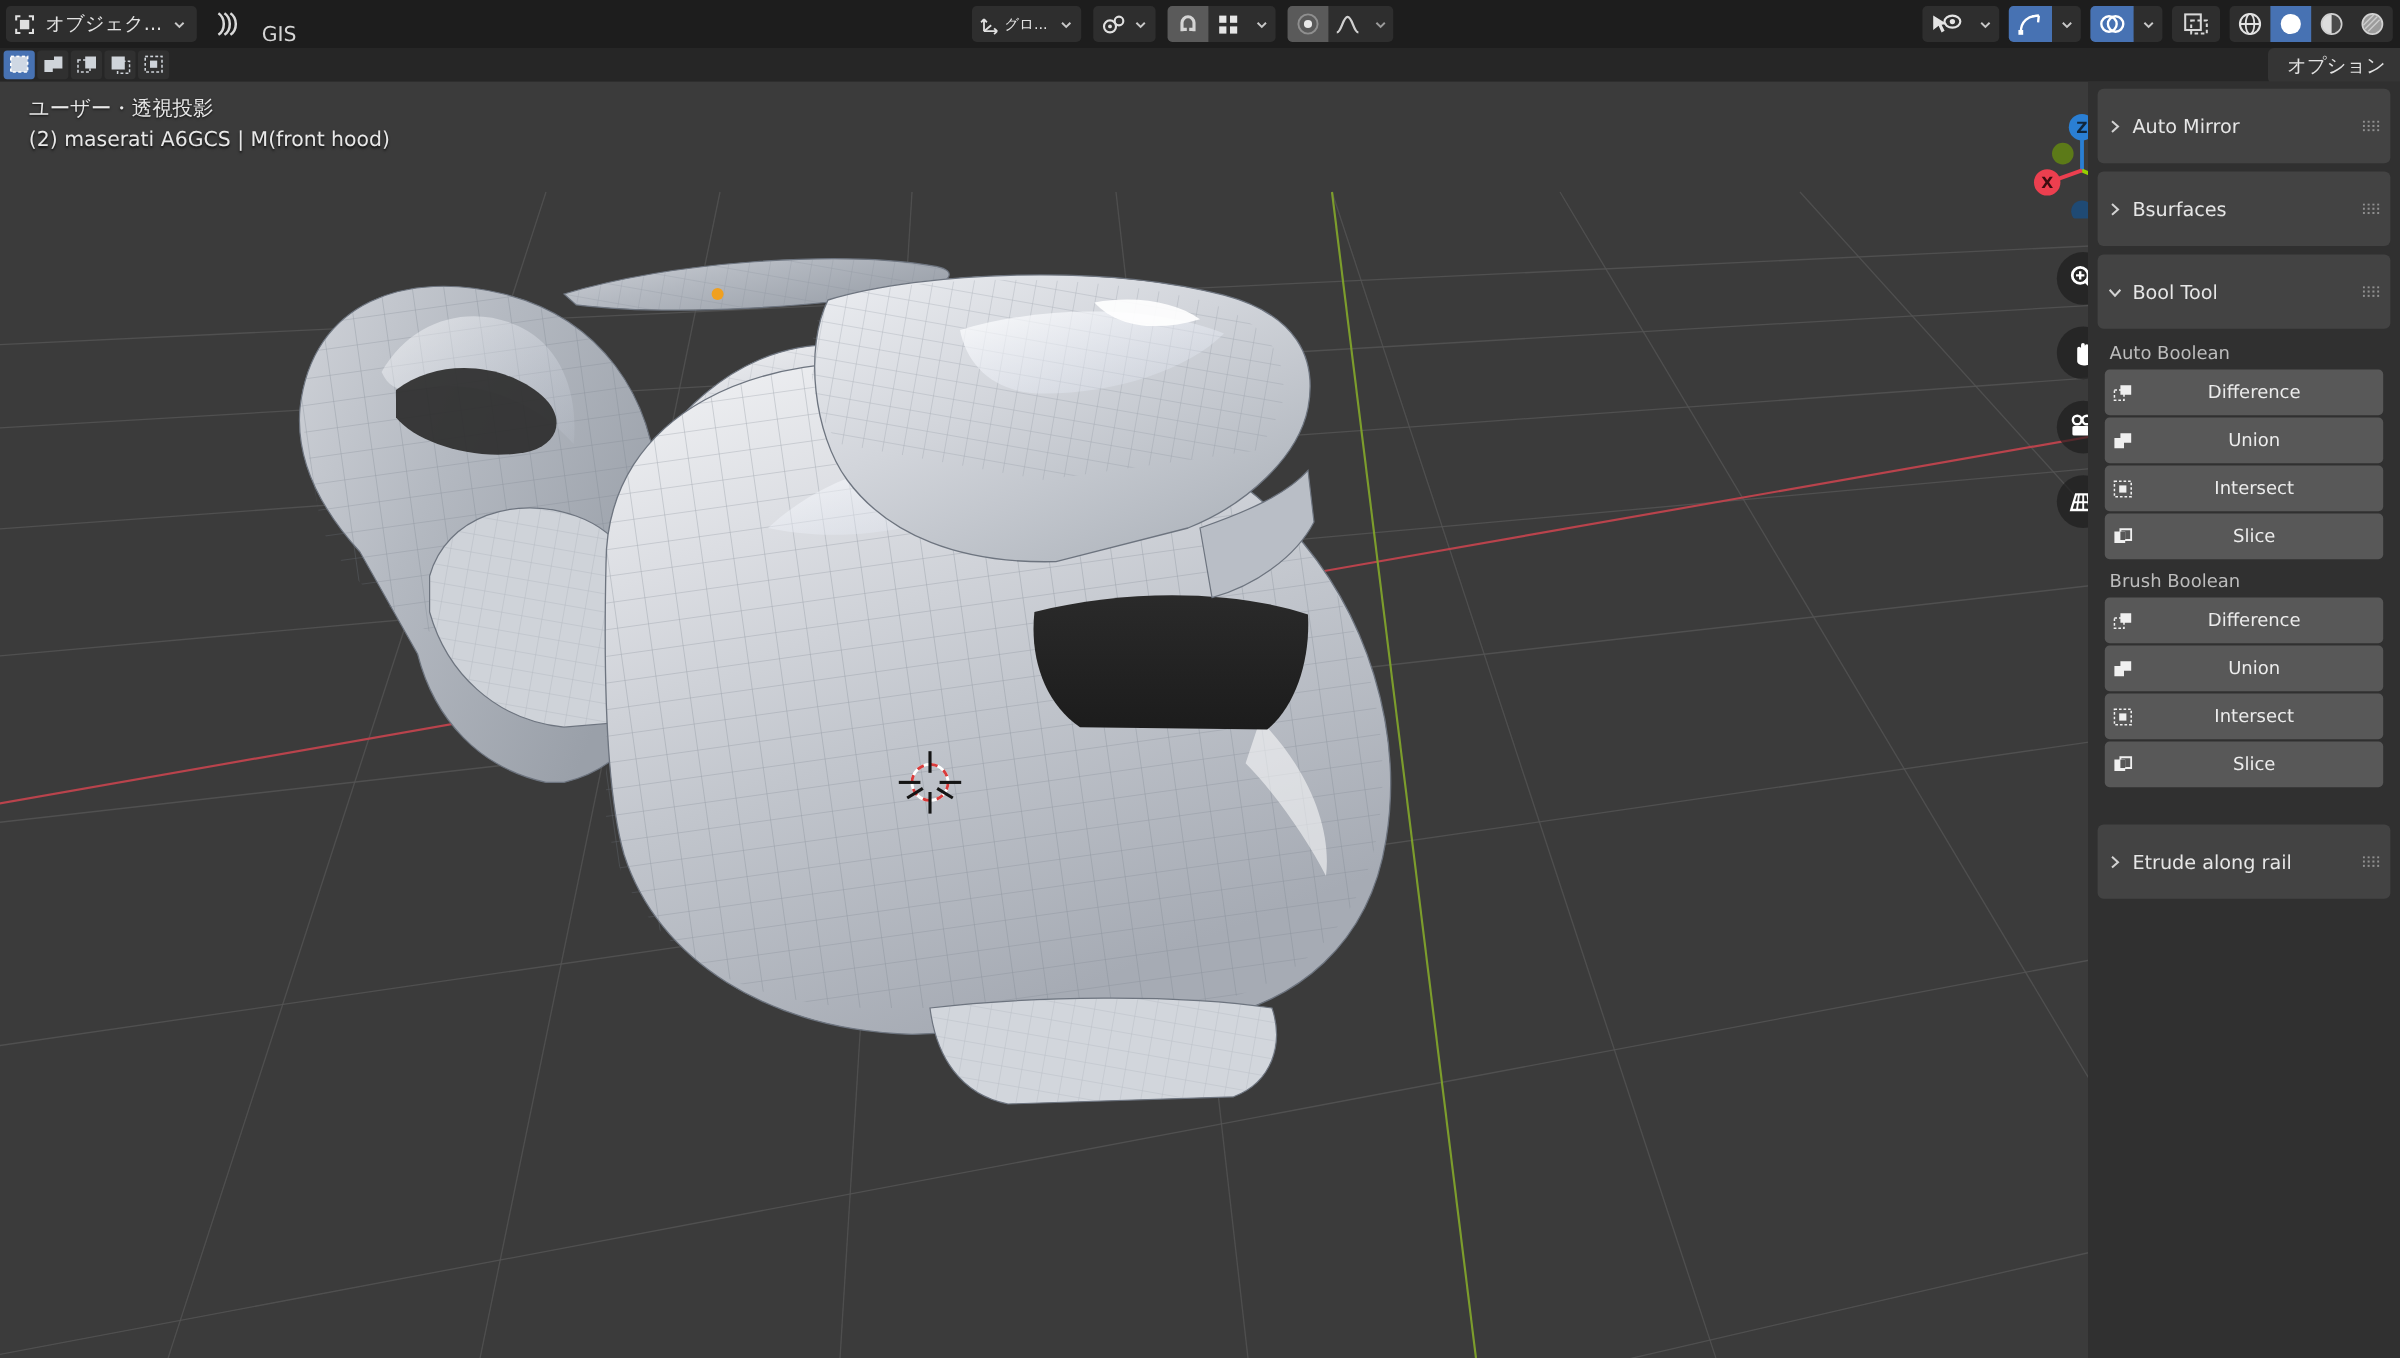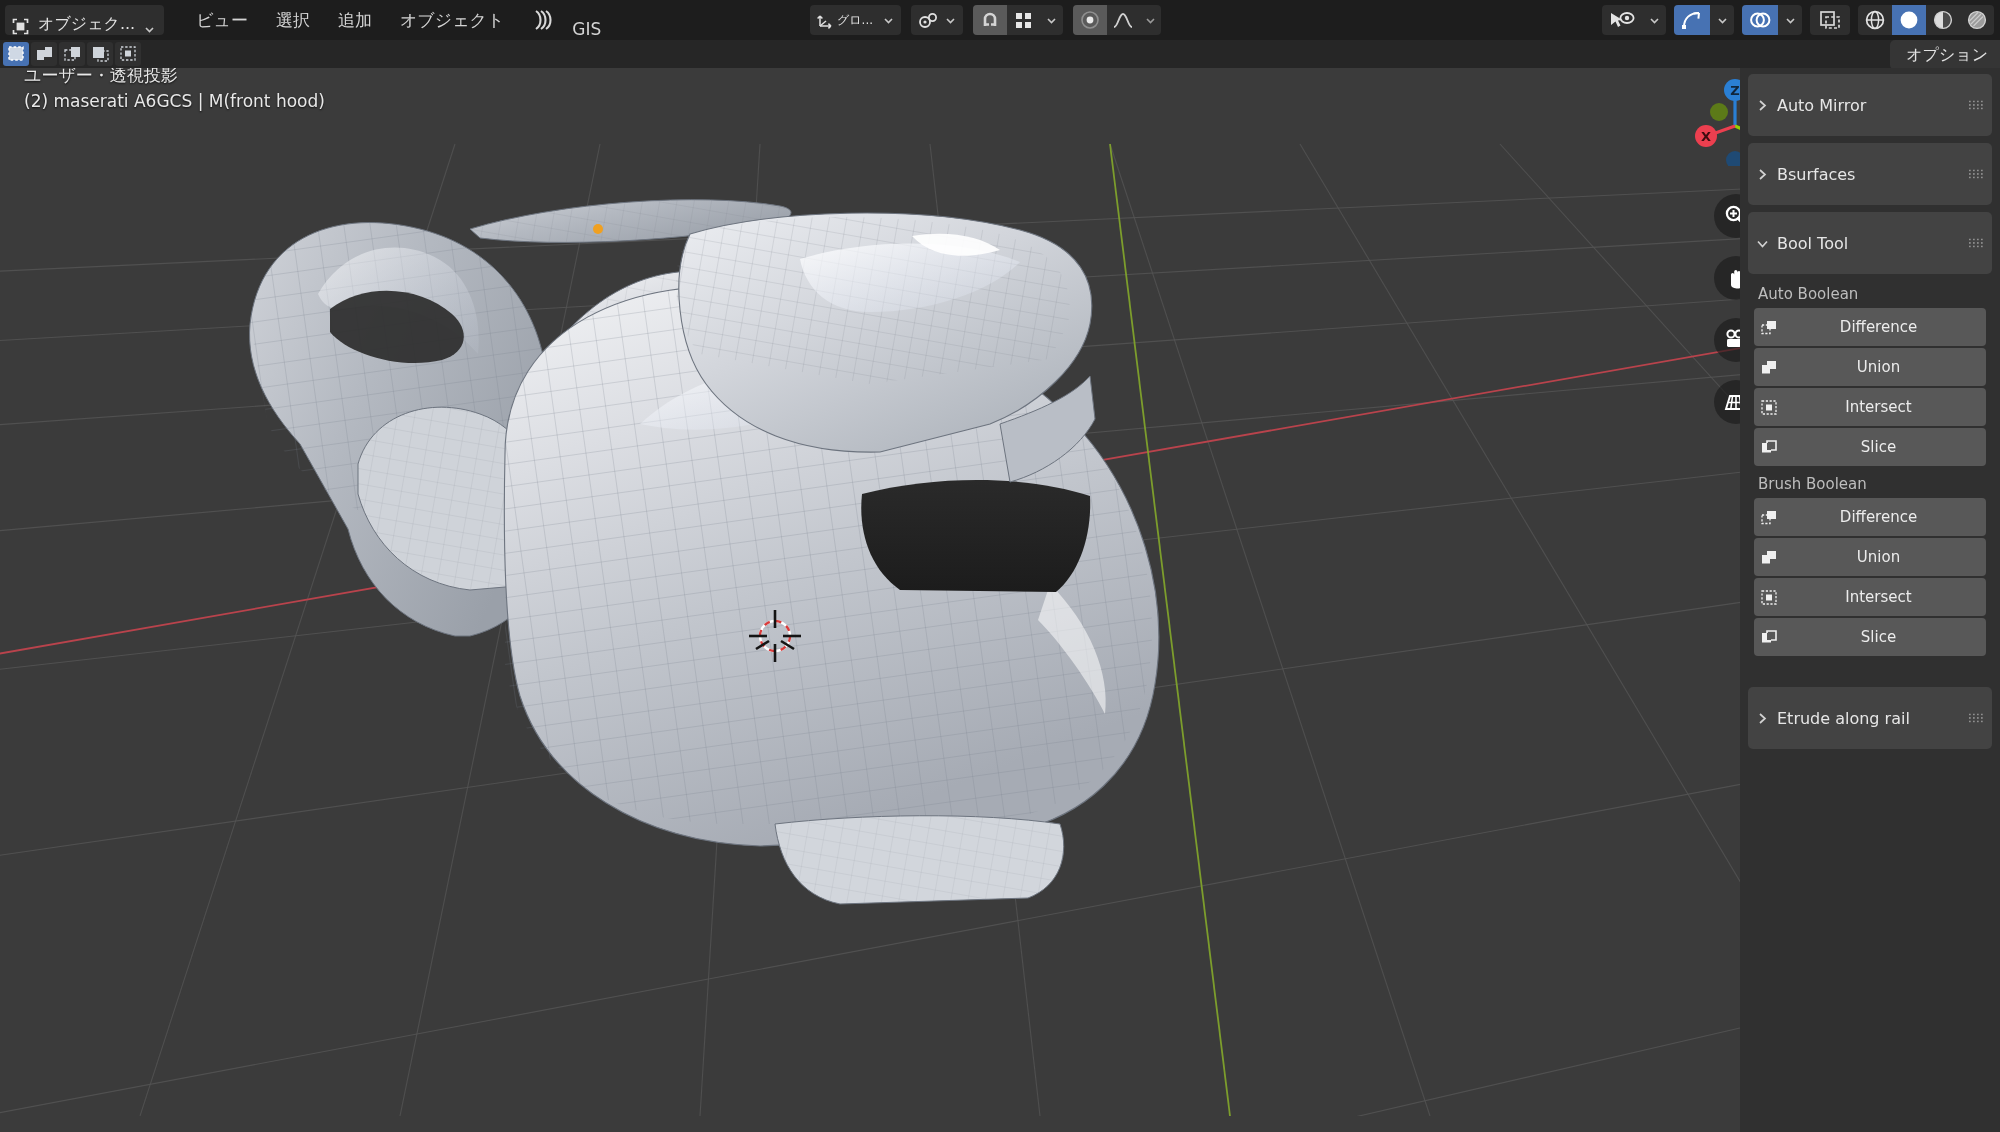--- a/index.html
+++ b/index.html
@@ -4,21 +4,21 @@
 <style>
   html,body{margin:0;padding:0;background:#1d1d1d;}
   body{width:2000px;height:1132px;overflow:hidden;
        font-family:"DejaVu Sans","Liberation Sans",sans-serif;
        -webkit-font-smoothing:antialiased;}
   #app{position:relative;width:2000px;height:1132px;background:#3b3b3b;}
 
   
   .topbar{position:absolute;left:0;top:0;width:2000px;height:40px;background:#1d1d1d;
           display:flex;align-items:center;}
-  .editor-type{display:flex;align-items:flex-end;gap:9px;height:30px;margin-left:5px;padding:0 9px 0 7px;
+  .editor-type{display:flex;align-items:center;gap:9px;height:30px;margin-left:5px;padding:0 9px 0 7px;
                background:#2e2e2e;border-radius:4px;cursor:pointer;}
   .menu-item{color:#d4d4d4;font-size:17px;padding:0 14px;height:30px;line-height:30px;cursor:pointer;
              white-space:nowrap;border-radius:4px;}
   .menugroup{display:flex;align-items:center;margin-left:18px;}
   .gis-group{display:flex;align-items:center;gap:10px;margin-left:14px;}
 
   .hdr-center{position:absolute;left:810px;top:5px;display:flex;align-items:center;gap:10px;}
   .pill{height:30px;background:#2e2e2e;border-radius:4px;display:flex;align-items:center;cursor:pointer;}
   .pill .seg{height:30px;display:flex;align-items:center;justify-content:center;cursor:pointer;}
   .seg.on{background:#5a5a5a;}
@@ -34,21 +34,21 @@
           display:flex;align-items:center;}
   .selmode{display:flex;align-items:center;gap:2px;margin-left:3px;}
   .selbtn{width:26px;height:24px;background:#303030;border-radius:3px;display:flex;
           align-items:center;justify-content:center;cursor:pointer;}
   .selbtn.active{background:#4772b3;}
 
   .opt-tab{position:absolute;right:-4px;top:40px;height:30px;padding:0 16px;background:#353535;
            border-radius:5px;display:flex;align-items:center;color:#e3e3e3;font-size:16px;cursor:pointer;}
 
   
-  .viewport{position:absolute;left:0;top:24px;width:1996px;height:1092px;overflow:hidden;
+  .viewport{position:absolute;left:0;top:40px;width:1996px;height:1092px;overflow:hidden;
             background:#3b3b3b;}
   .vp-text{position:absolute;left:24px;top:38px;color:#e8e8e8;font-size:17px;line-height:26px;
            text-shadow:0 1px 2px rgba(0,0,0,.75);pointer-events:none;}
   .vp-text div{white-space:nowrap;}
 
   
   .gizmo{position:absolute;right:215px;top:50px;width:92px;height:92px;cursor:pointer;}
   .navbtn{position:absolute;right:238px;width:44px;height:44px;border-radius:50%;
           background:rgba(26,26,26,.62);display:flex;align-items:center;justify-content:center;cursor:pointer;}
 
@@ -298,26 +298,20 @@
       <svg width="17" height="17" viewBox="0 0 17 17">
         <path d="M1.5 5 V1.5 H5 M12 1.5 H15.5 V5 M15.5 12 V15.5 H12 M5 15.5 H1.5 V12" stroke="#e0e0e0" stroke-width="1.7" fill="none"></path>
         <rect x="4.6" y="4.6" width="7.8" height="7.8" fill="#e0e0e0"></rect>
       </svg>
       <span style="color:#e3e3e3;font-size:16px;">オブジェク...</span>
       <svg width="11" height="11" viewBox="0 0 11 11">
         <path d="M2 4 L5.5 7.5 L9 4" stroke="#c8c8c8" stroke-width="1.6" fill="none"></path>
       </svg>
     </div>
 
-    <div class="menugroup">
-      <div class="menu-item">ビュー</div>
-      <div class="menu-item">選択</div>
-      <div class="menu-item">追加</div>
-      <div class="menu-item">オブジェクト</div>
-    </div>
 
     <div class="gis-group">
       <svg width="24" height="22" viewBox="0 0 24 22">
         <path d="M4 2 C10 6 10 16 4 20" stroke="#d8d8d8" stroke-width="2.1" fill="none"></path>
         <path d="M9 2 C15 6 15 16 9 20" stroke="#d8d8d8" stroke-width="2.1" fill="none"></path>
         <path d="M14 2 C20 6 20 16 14 20" stroke="#d8d8d8" stroke-width="2.1" fill="none"></path>
       </svg>
       <div class="menu-item" style="padding:0 6px;margin-top:17px;">GIS</div>
     </div>
 

